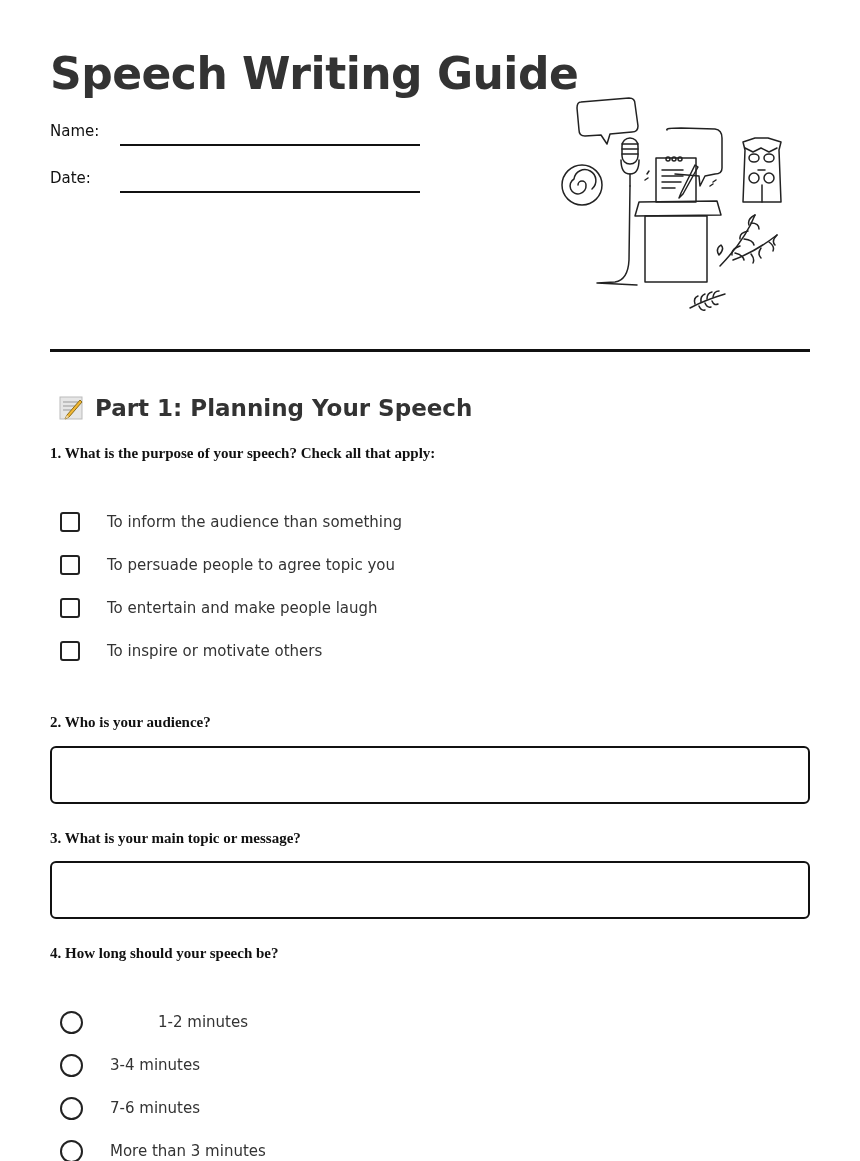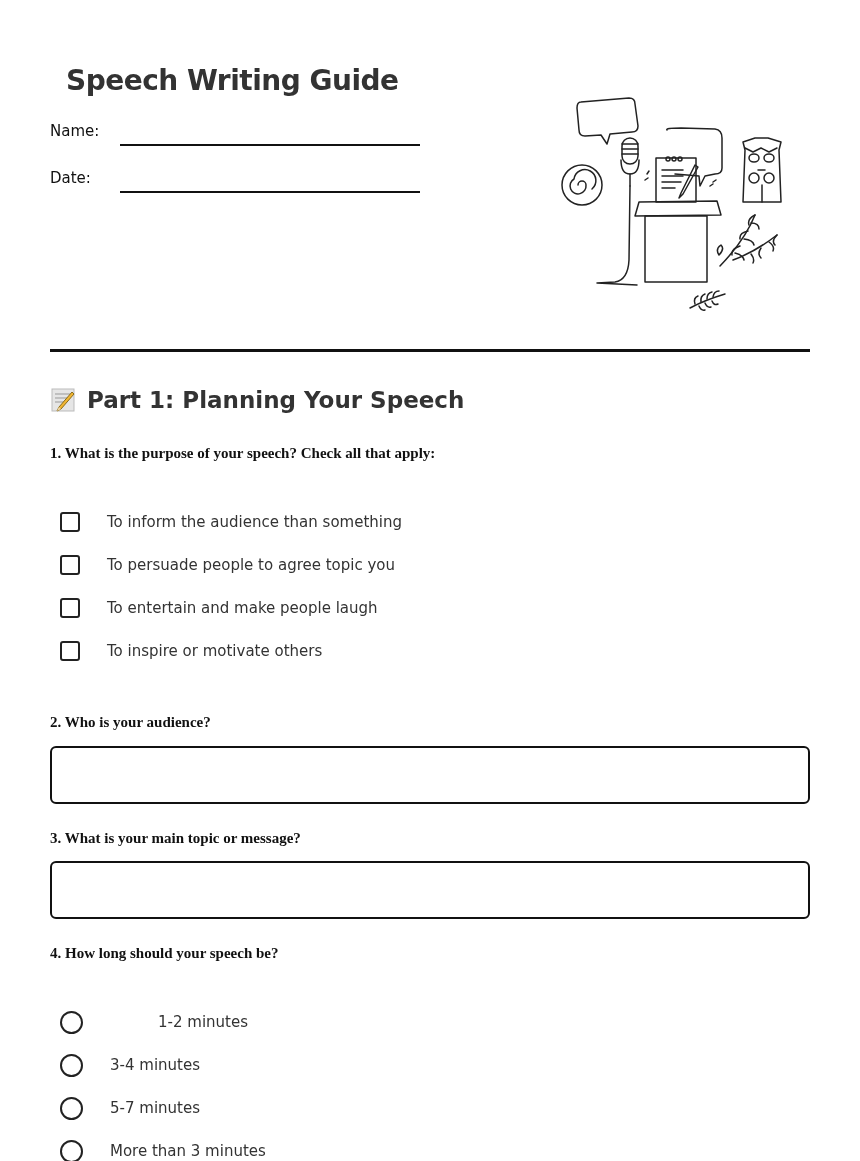--- a/index.html
+++ b/index.html
@@ -1,19 +1,19 @@
 <!DOCTYPE html>
 <html><head>
 <meta charset="utf-8">
 <style>
   html, body { margin:0; padding:0; background:#ffffff; }
   body { width:860px; height:1161px; overflow:hidden; position:relative;
          font-family:"DejaVu Sans", "Liberation Sans", sans-serif; color:#222; }
   .page { position:absolute; left:50px; top:0; width:760px; }
-  .title { position:absolute; left:0; top:48px; margin:16px; font-size:28px; font-weight:bold;
+  .title { position:absolute; left:0; top:48px; margin:0; font-size:44px; font-weight:bold;
            color:#333333; letter-spacing:-0.5px; white-space:nowrap; }
   .field-row { position:absolute; left:0; width:380px; height:30px; }
   .field-label { position:absolute; left:0; bottom:6px; font-size:15px; font-weight:normal; color:#111; }
   .field-line { position:absolute; left:70px; width:300px; bottom:0; height:0; border-bottom:2px solid #111; }
   .illustration { position:absolute; left:505px; top:90px; width:240px; height:230px; }
   .divider { position:absolute; left:0; top:349px; width:760px; height:3px; background:#111; }
   .section-title { position:absolute; left:0; top:386px; font-size:23px; font-weight:bold; color:#333;
                    display:flex; align-items:center; white-space:nowrap; }
   .section-icon { width:28px; height:28px; margin-right:9px; }
   .question { position:absolute; left:0; font-size:15px; font-weight:bold; color:#111; white-space:nowrap;font-family:Liberation Serif, serif; }
@@ -87,21 +87,21 @@
     <path d="M178 170 Q200 162 222 145"></path>
     <path d="M222 145 q-6 6 -2 10 M214 152 q6 4 4 9 M206 158 q-4 6 0 10 M196 164 q4 5 2 9"></path>
     <path d="M164 165 q-4 -6 2 -10 q4 4 -2 10"></path>
 
     <path d="M135 218 Q150 210 170 204"></path>
     <path d="M140 214 q-2 -6 3 -8 M146 212 q-1 -6 4 -8 M152 209 q0 -6 5 -7 M158 207 q1 -6 6 -6 M144 216 q2 5 6 4 M150 213 q2 5 6 4 M157 211 q2 5 6 3"></path>
   </svg>
 
   <div class="divider"></div>
 
-  <h2 class="section-title" style="margin:0;">
+  <h2 class="section-title" style="margin:8px;">
     <svg class="section-icon" viewBox="0 0 28 28">
       <rect x="2" y="3" width="22" height="22" fill="#e6e6e6" stroke="#bbb" stroke-width="1"></rect>
       <line x1="5" y1="8" x2="20" y2="8" stroke="#999" stroke-width="1"></line>
       <line x1="5" y1="12" x2="18" y2="12" stroke="#999" stroke-width="1"></line>
       <line x1="5" y1="16" x2="14" y2="16" stroke="#999" stroke-width="1"></line>
       <path d="M22 6 L9 21 L7 25 L11 23 L24 8 Z" fill="#f2b632" stroke="#8a6d1a" stroke-width="1"></path>
       <path d="M9 21 L7 25 L11 23 Z" fill="#f1d7a8"></path>
     </svg>
     <span>Part 1: Planning Your Speech</span>
   </h2>
@@ -136,20 +136,20 @@
   <label class="option" style="top:1010px;gap:48px;">
     <span class="radio"></span>
     <span class="option-label" style="margin-left:27px;">1-2 minutes</span>
   </label>
   <label class="option" style="top:1053px;">
     <span class="radio"></span>
     <span class="option-label">3-4 minutes</span>
   </label>
   <label class="option" style="top:1096px;">
     <span class="radio"></span>
-    <span class="option-label">5-7 minutes</span>
+    <span class="option-label">7-6 minutes</span>
   </label>
   <label class="option" style="top:1139px;">
     <span class="radio"></span>
     <span class="option-label">More than 3 minutes</span>
   </label>
 
 </div>
 
 </body></html>

